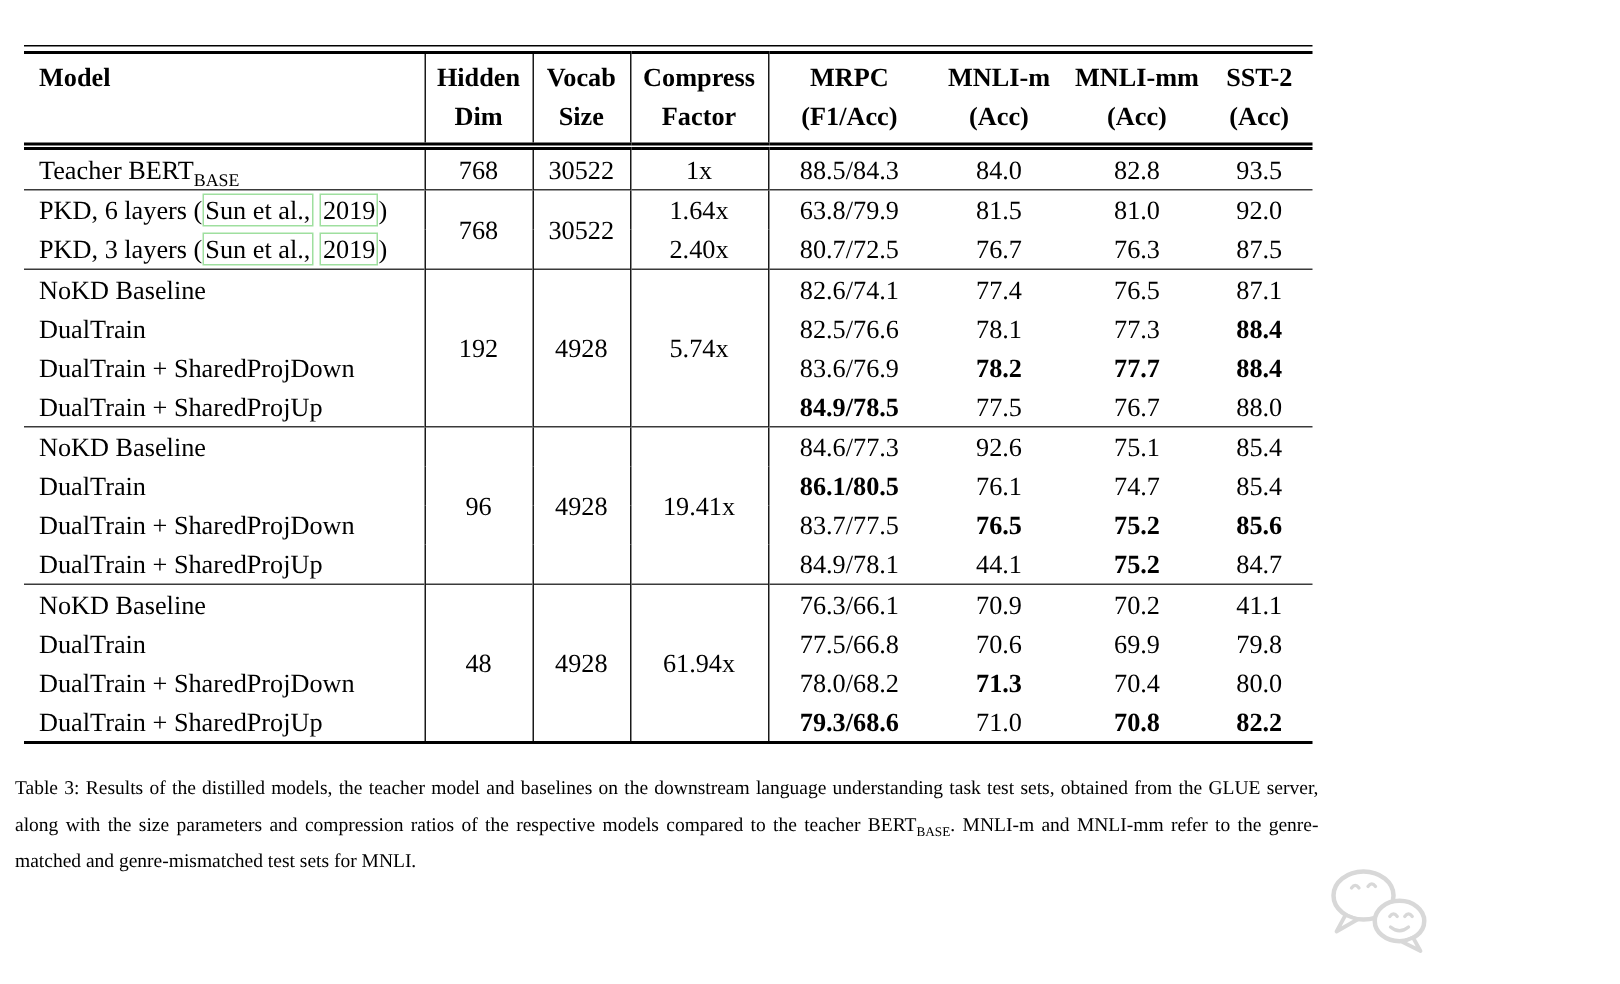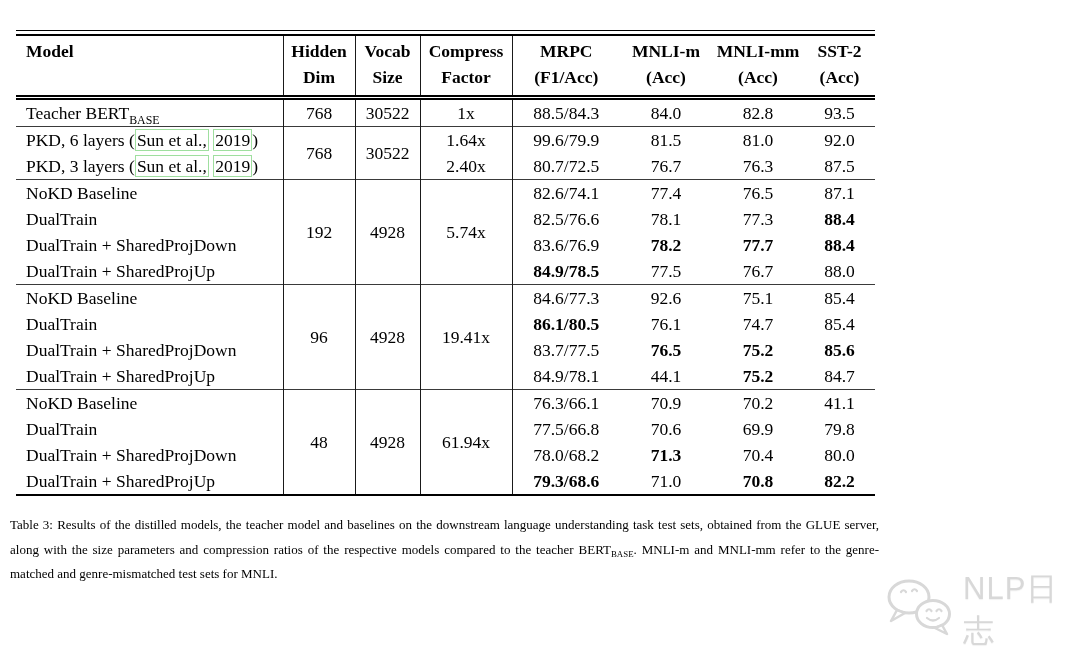--- a/index.html
+++ b/index.html
@@ -109,21 +109,21 @@
       <td>84.0</td>
       <td>82.8</td>
       <td>93.5</td>
     </tr>
 
     <tr class="gs">
       <td class="model v"><span>PKD, 6 layers (</span><span class="cite-box">Sun et al.,</span> <span class="cite-box">2019</span><span>)</span></td>
       <td class="v" rowspan="2">768</td>
       <td class="v" rowspan="2">30522</td>
       <td class="v">1.64x</td>
-      <td>99.6/79.9</td>
+      <td>63.8/79.9</td>
       <td>81.5</td>
       <td>81.0</td>
       <td>92.0</td>
     </tr>
     <tr>
       <td class="model v"><span>PKD, 3 layers (</span><span class="cite-box">Sun et al.,</span> <span class="cite-box">2019</span><span>)</span></td>
       <td class="v">2.40x</td>
       <td>80.7/72.5</td>
       <td>76.7</td>
       <td>76.3</td>
@@ -238,14 +238,13 @@
       <path d="M15 34 L9 45 L23 37 Z" fill="#ffffff" stroke="#d8d8d8" stroke-width="2.5" stroke-linejoin="round"></path>
       <path d="M19 16 q2.5 -3.5 5 0" stroke="#d8d8d8" stroke-width="2.2" stroke-linecap="round"></path>
       <path d="M30 15 q2.5 -3.5 5 0" stroke="#d8d8d8" stroke-width="2.2" stroke-linecap="round"></path>
       <ellipse cx="51" cy="38" rx="16.5" ry="13.5" fill="#ffffff" stroke="#d8d8d8" stroke-width="3"></ellipse>
       <path d="M60 49 L65 58 L53 52 Z" fill="#ffffff" stroke="#d8d8d8" stroke-width="2.5" stroke-linejoin="round"></path>
       <path d="M44.5 35 q2.5 -3.5 5 0" stroke="#d8d8d8" stroke-width="2.2" stroke-linecap="round"></path>
       <path d="M54.5 35 q2.5 -3.5 5 0" stroke="#d8d8d8" stroke-width="2.2" stroke-linecap="round"></path>
       <path d="M45 42 q6 5 12 0" stroke="#d8d8d8" stroke-width="2.2" stroke-linecap="round"></path>
     </svg>
   </span>
-  <span class="wm-text">NLP日志</span>
 </div>
 
 </body></html>

